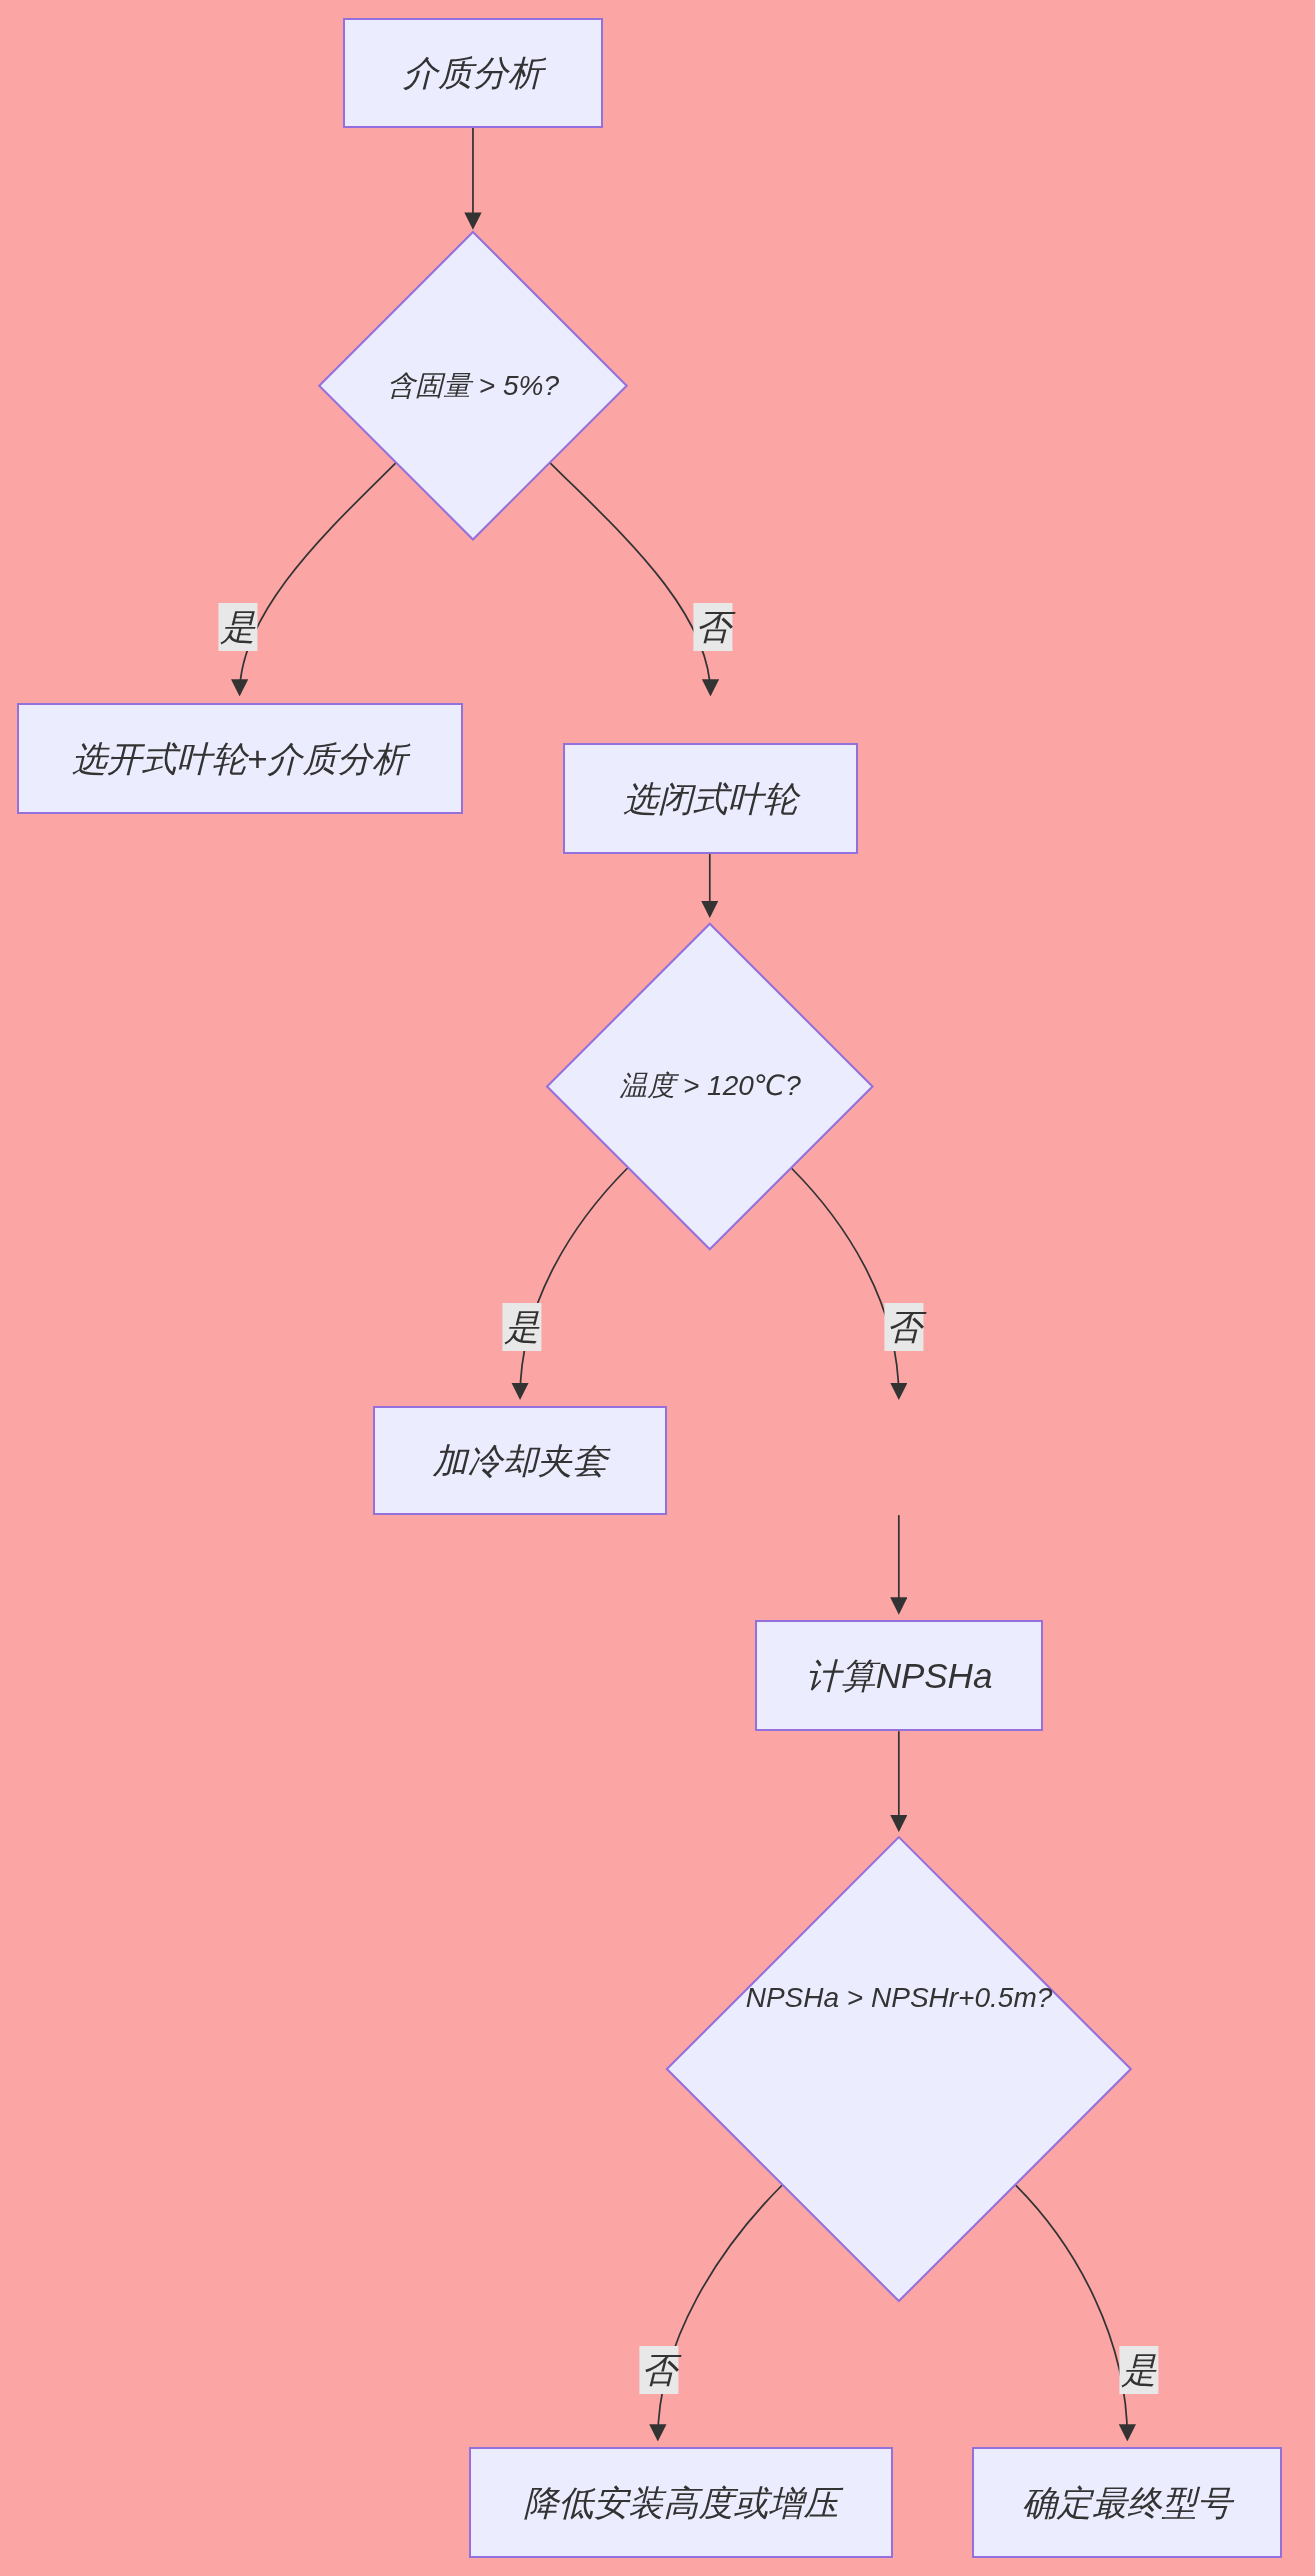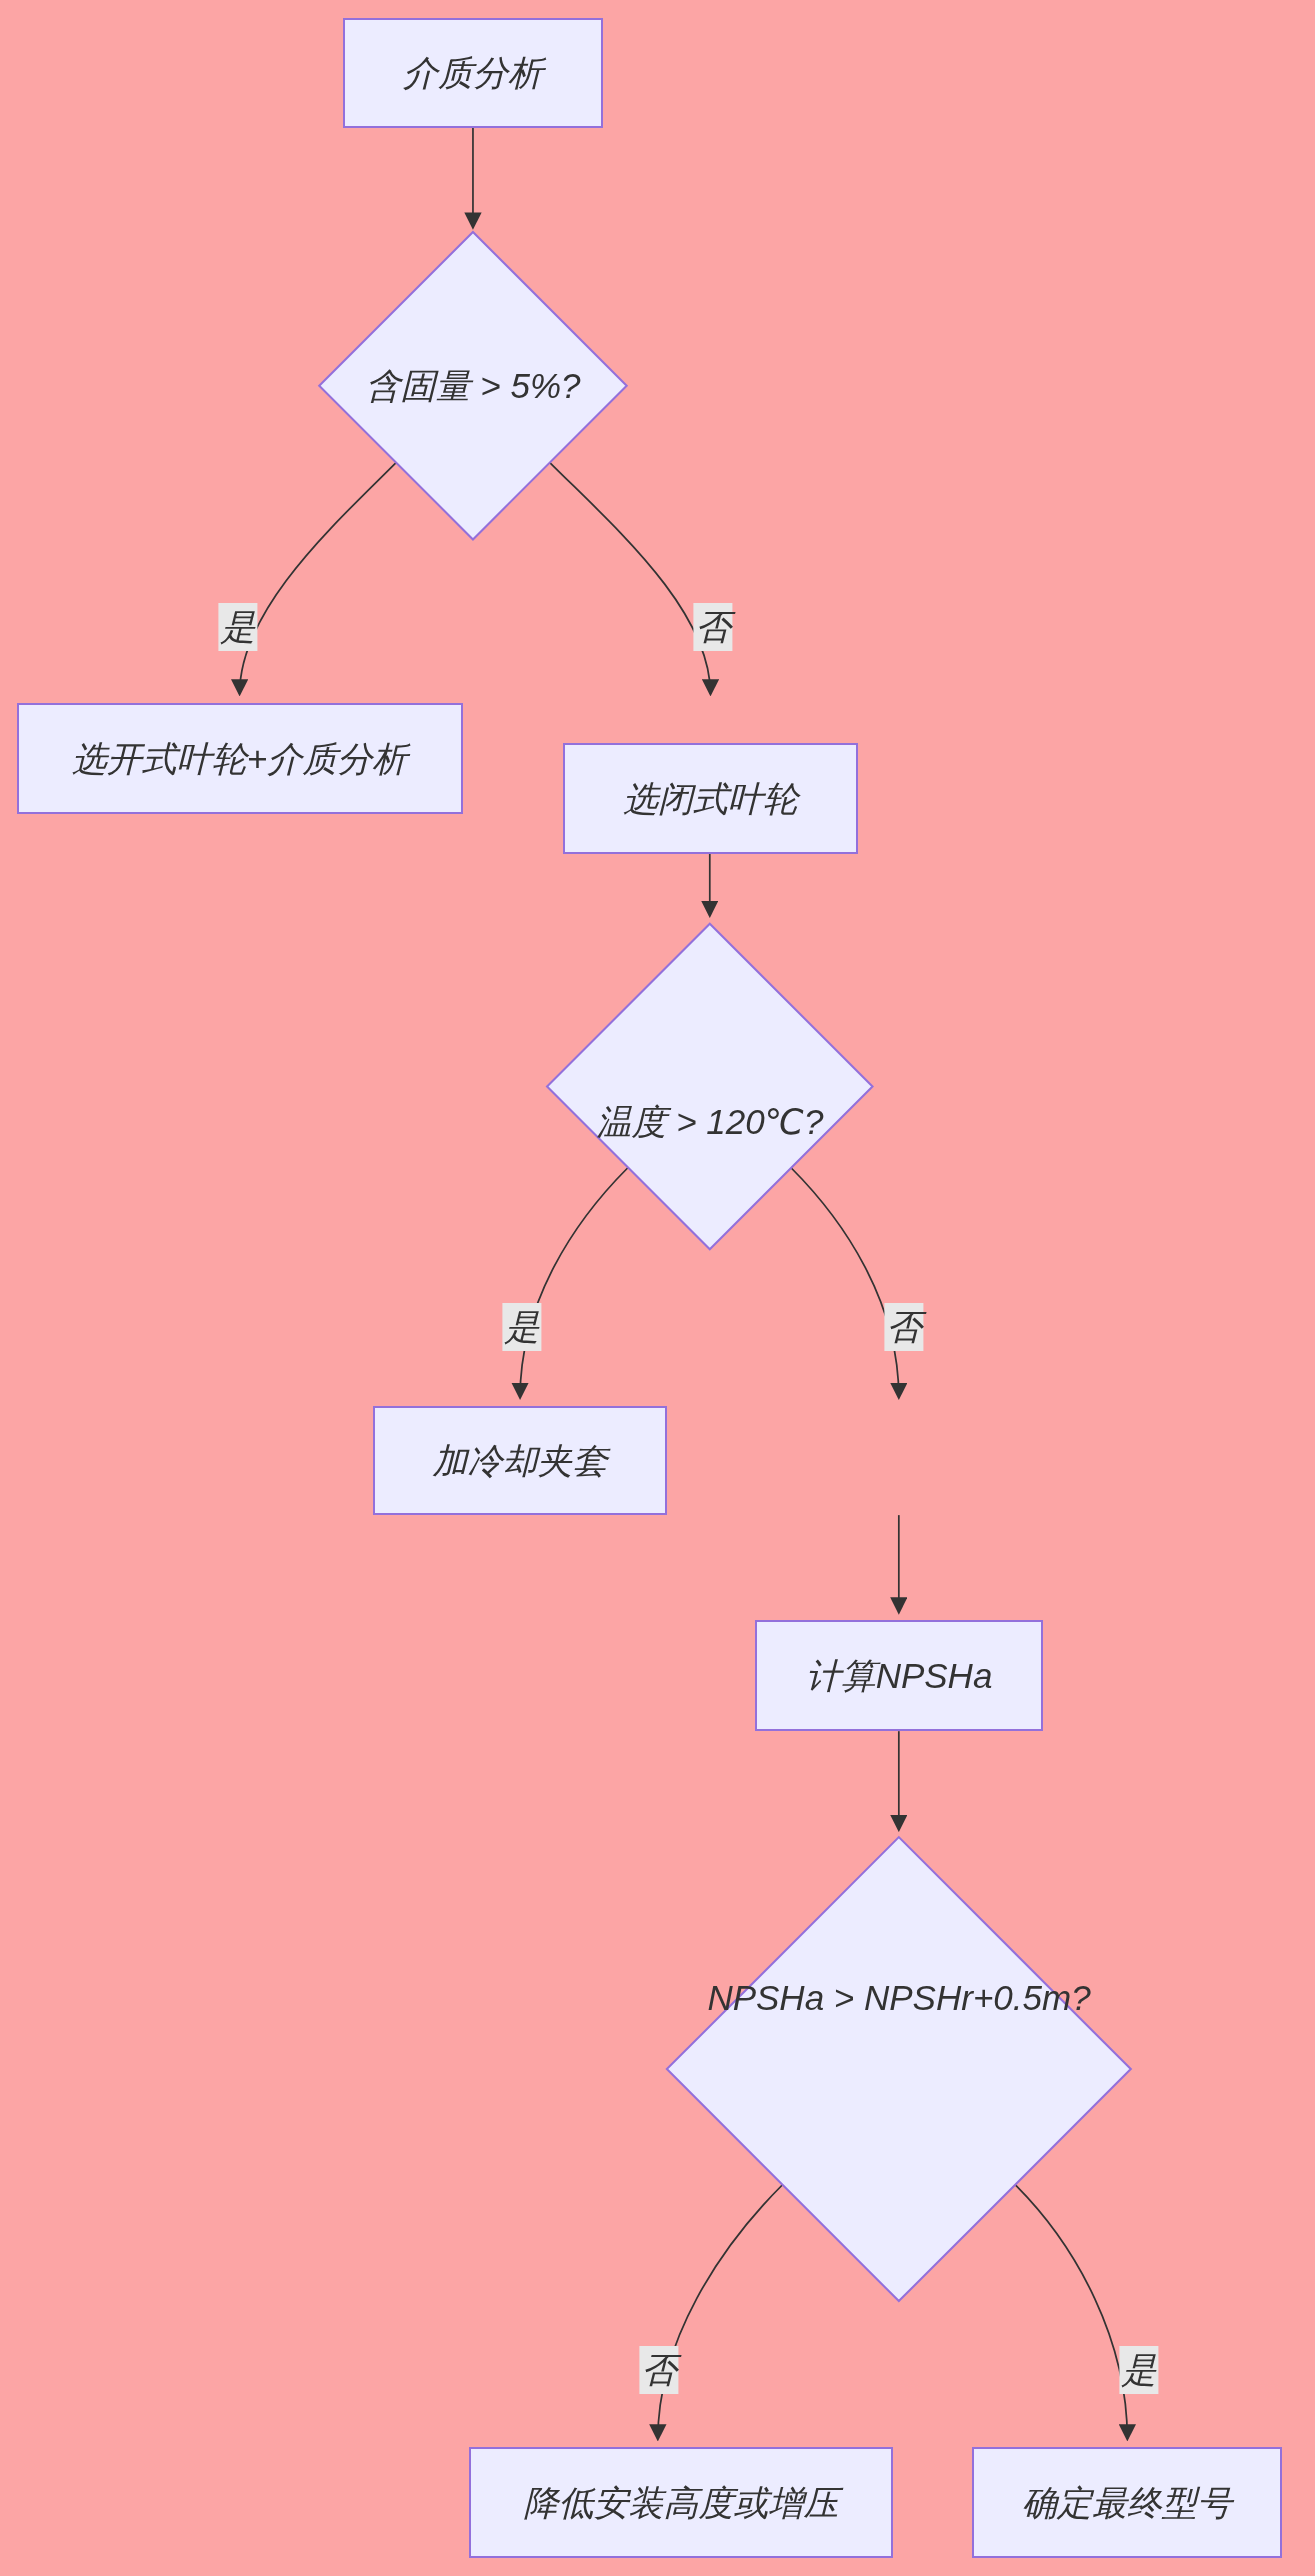--- a/index.html
+++ b/index.html
@@ -41,21 +41,21 @@
     align-items: center;
     justify-content: center;
     font-size: 35px;
     line-height: 1.25;
     white-space: nowrap;
     text-align: center;
   }
   .decision-label {
     position: absolute;
     transform: translate(-50%, -50%);
-    font-size: 35px;
+    font-size: 28px;
     white-space: nowrap;
     text-align: right;
   }
   .edge-label {
     position: absolute;
     transform: translate(-50%, -50%);
     background: #e8e8e8;
     font-size: 35px;
     line-height: 48px;
     padding: 0 2.1px;
@@ -114,21 +114,21 @@
 
   <div class="node" style="left:438px; top:2447px; width:424px; height:111px;margin-left:31px;">
     <span>降低安装高度或增压</span>
   </div>
 
   <div class="node" style="left:972px; top:2447px; width:310px; height:111px;">
     <span>确定最终型号</span>
   </div>
 
   <div class="decision-label" style="left:473px; top:386px;">含固量 &gt; 5%?</div>
-  <div class="decision-label" style="left:710px; top:1086px;margin-top:36px;">温度 &gt; 120℃?</div>
+  <div class="decision-label" style="left:710px; top:1086px;">温度 &gt; 120℃?</div>
   <div class="decision-label" style="left:899px; top:1998px;">NPSHa &gt; NPSHr+0.5m?</div>
 
   <div class="edge-label" style="left:238px; top:627px;">是</div>
   <div class="edge-label" style="left:713px; top:627px;">否</div>
   <div class="edge-label" style="left:522px; top:1327px;">是</div>
   <div class="edge-label" style="left:904px; top:1327px;">否</div>
   <div class="edge-label" style="left:659px; top:2370px;">否</div>
   <div class="edge-label" style="left:1139px; top:2370px;">是</div>
 
 </div>

